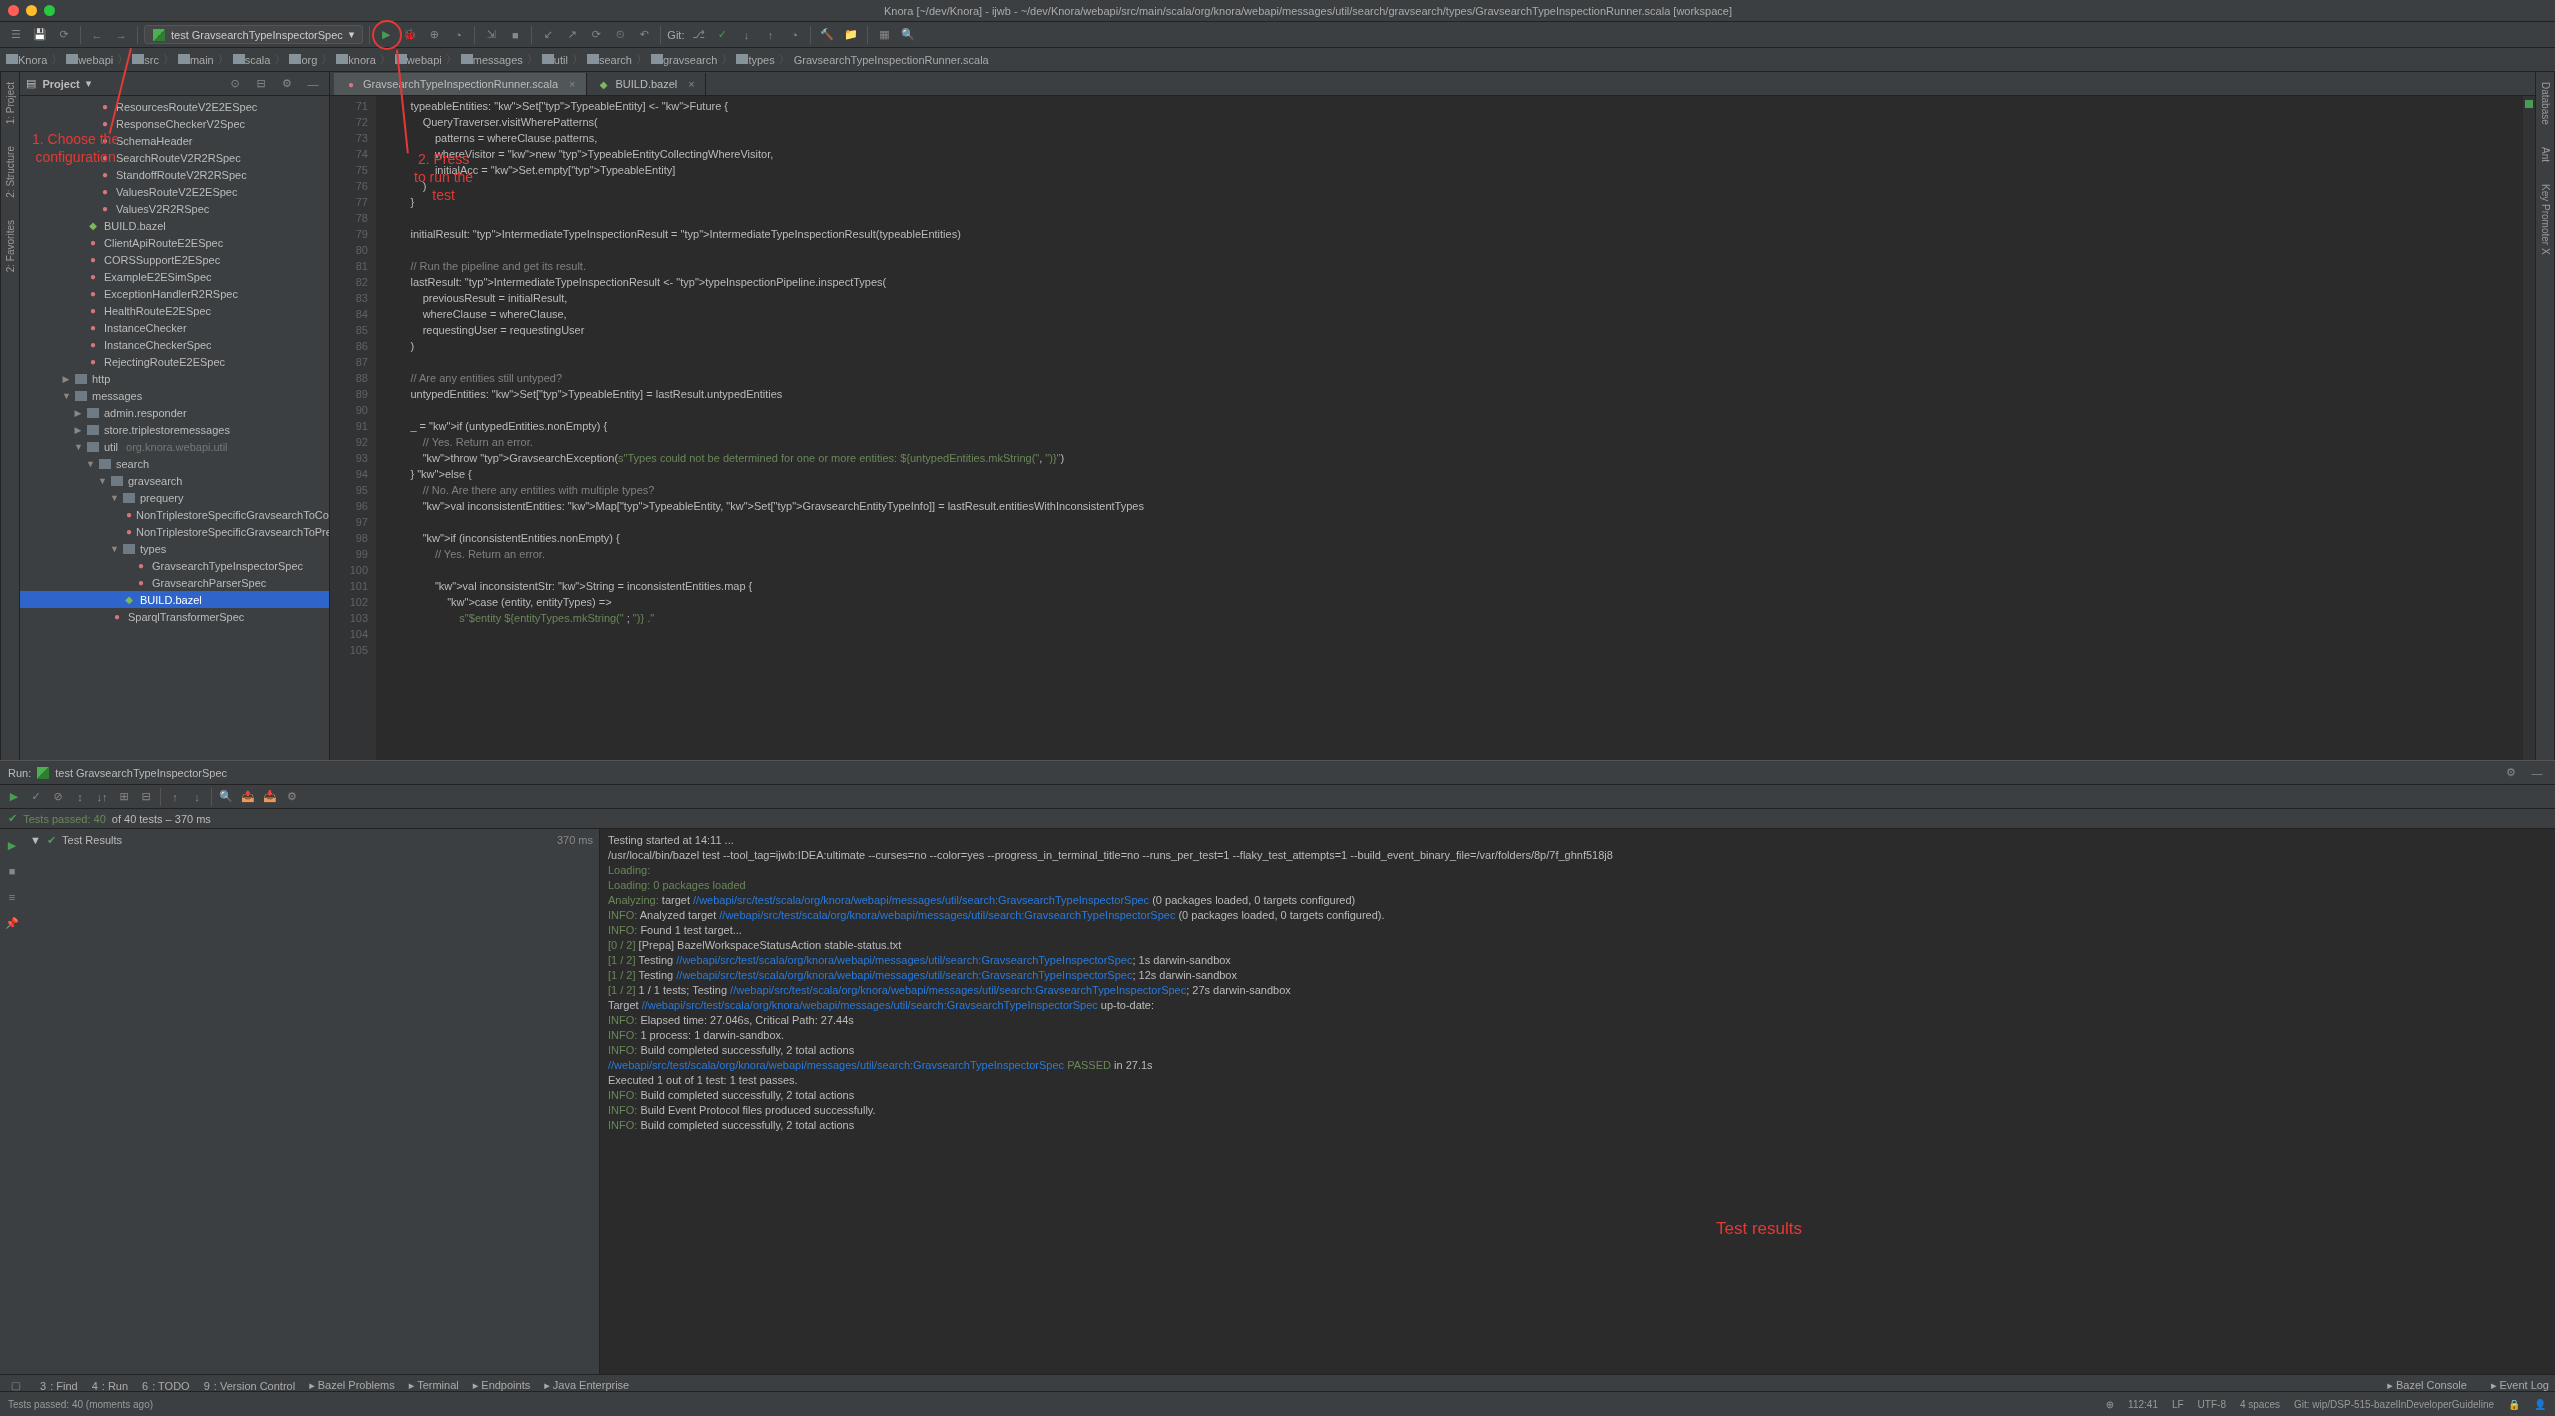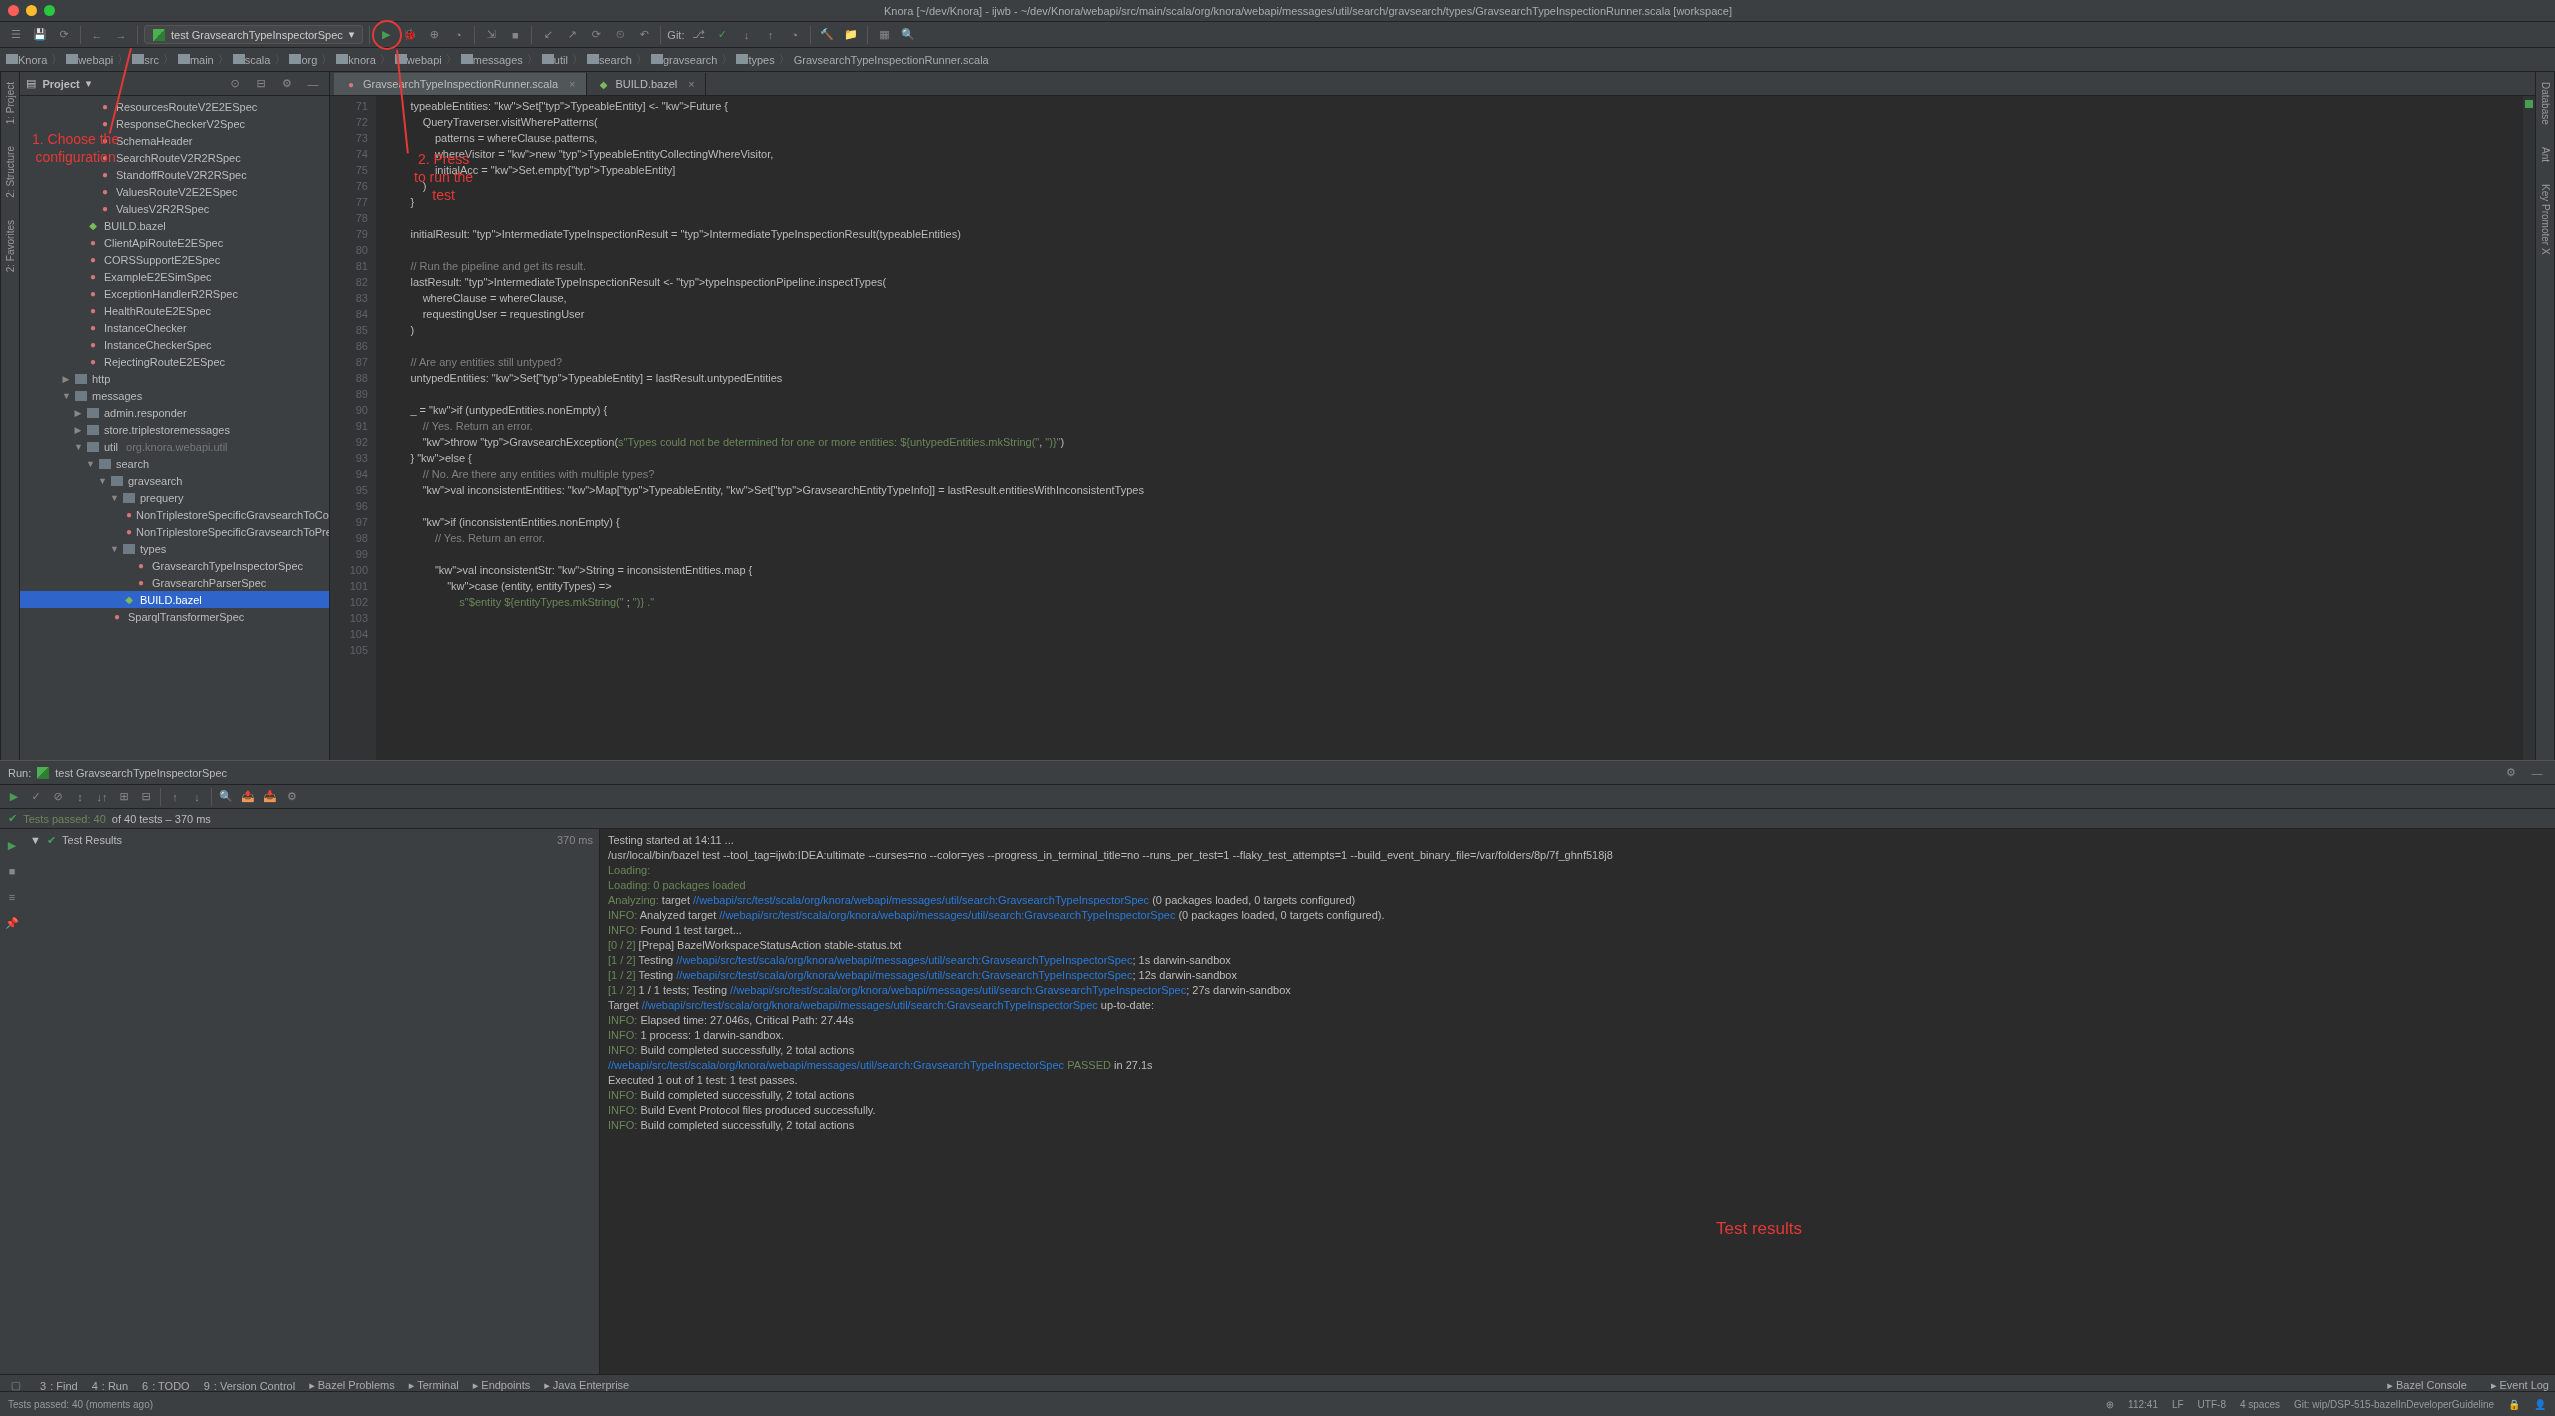--- a/index.html
+++ b/index.html
@@ -466,20 +466,21 @@
           <div class="line">                patterns = whereClause.patterns,</div>
           <div class="line">                whereVisitor = <span class="&lt;span">"kw"</span>&gt;new <span class="&lt;span">"typ"</span>&gt;TypeableEntityCollectingWhereVisitor,</div>
           <div class="line">                initialAcc = <span class="&lt;span">"kw"</span>&gt;Set.empty[<span class="&lt;span">"typ"</span>&gt;TypeableEntity]</div>
           <div class="line">            )</div>
           <div class="line">        }</div>
           <div class="line"></div>
           <div class="line">        initialResult: <span class="&lt;span">"typ"</span>&gt;IntermediateTypeInspectionResult = <span class="&lt;span">"typ"</span>&gt;IntermediateTypeInspectionResult(typeableEntities)</div>
           <div class="line"></div>
           <div class="line"><span class="com">        // Run the pipeline and get its result.</span></div>
           <div class="line">        lastResult: <span class="&lt;span">"typ"</span>&gt;IntermediateTypeInspectionResult &lt;- <span class="&lt;span">"typ"</span>&gt;typeInspectionPipeline.inspectTypes(</div>
+          <div class="line">            previousResult = initialResult,</div>
           <div class="line">            whereClause = whereClause,</div>
           <div class="line">            requestingUser = requestingUser</div>
           <div class="line">        )</div>
           <div class="line"></div>
           <div class="line"><span class="com">        // Are any entities still untyped?</span></div>
           <div class="line">        untypedEntities: <span class="&lt;span">"kw"</span>&gt;Set[<span class="&lt;span">"typ"</span>&gt;TypeableEntity] = lastResult.untypedEntities</div>
           <div class="line"></div>
           <div class="line">        _ = <span class="&lt;span">"kw"</span>&gt;if (untypedEntities.nonEmpty) {</div>
           <div class="line"><span class="com">            // Yes. Return an error.</span></div>
           <div class="line">            <span class="&lt;span">"kw"</span>&gt;throw <span class="&lt;span">"typ"</span>&gt;GravsearchException(<span class="str">s"Types could not be determined for one or more entities: ${untypedEntities.mkString("</span>, <span class="str">")}"</span>)</div>

